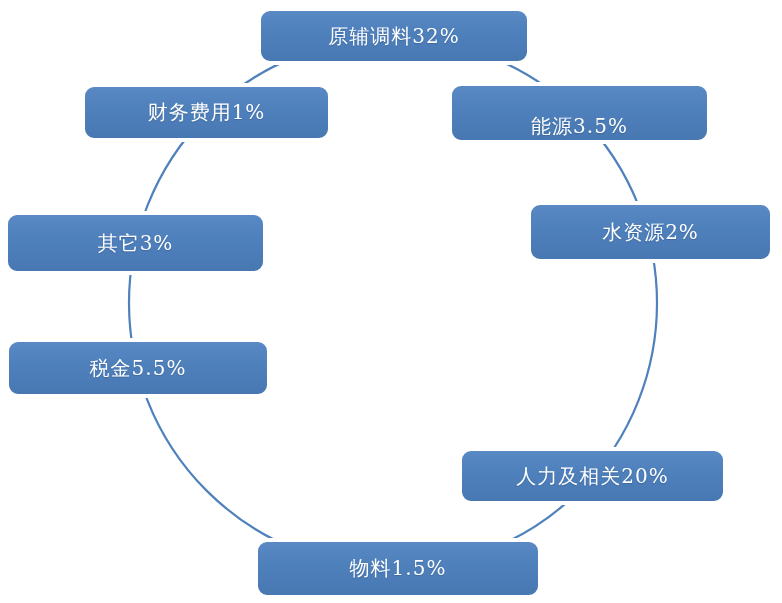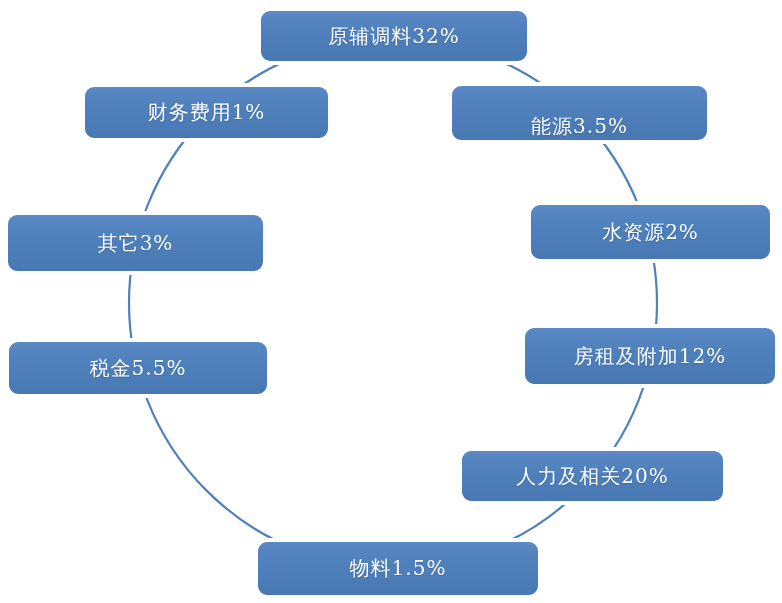--- a/index.html
+++ b/index.html
@@ -65,23 +65,20 @@
 
   <div class="node n0">
     <span>原辅调料32%</span>
   </div>
   <div class="node n1">
     <span>能源3.5%</span>
   </div>
   <div class="node n2">
     <span>水资源2%</span>
   </div>
-  <div class="node n3">
-    <span>房租及附加12%</span>
-  </div>
   <div class="node n4">
     <span>人力及相关20%</span>
   </div>
   <div class="node n5">
     <span>物料1.5%</span>
   </div>
   <div class="node n7">
     <span>税金5.5%</span>
   </div>
   <div class="node n8">

